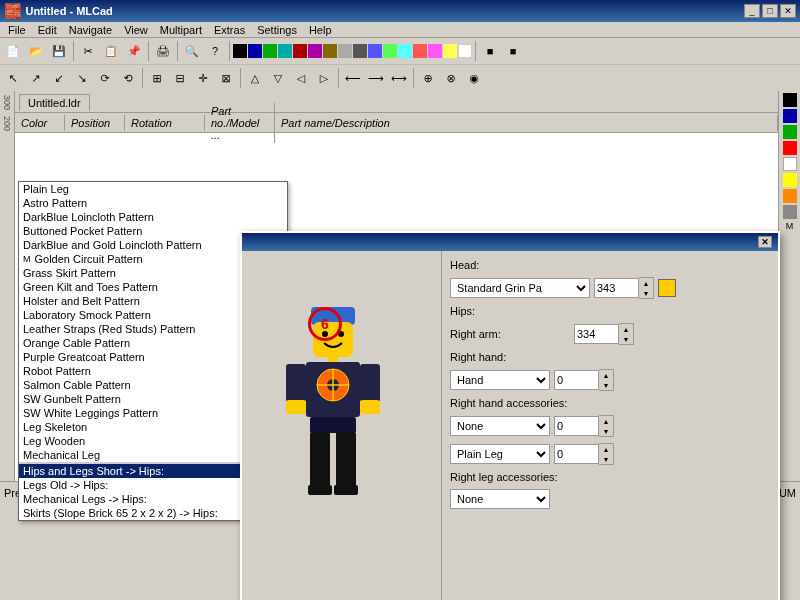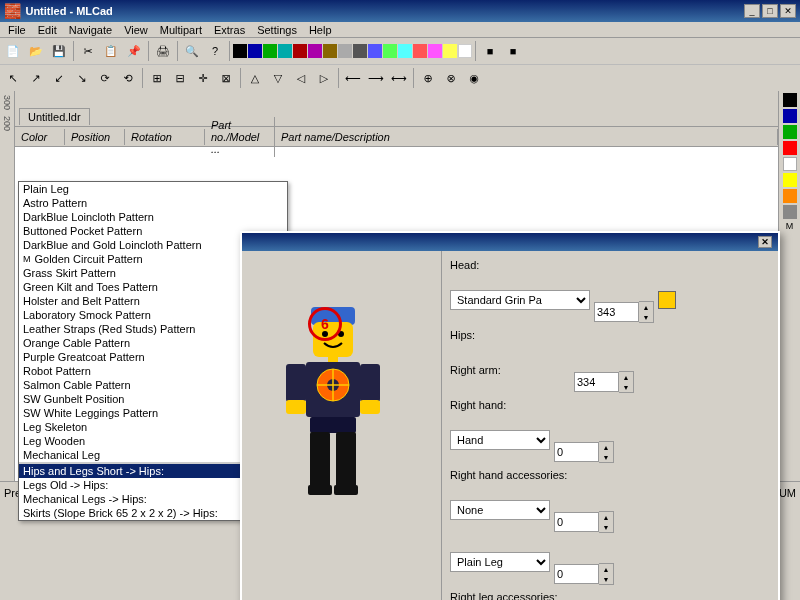--- a/index.html
+++ b/index.html
@@ -184,21 +184,20 @@
     input[type="text"], input[type="number"] {
       font-size: 11px;
       border: 1px solid #999;
       padding: 1px 2px;
       height: 20px;
       background: white;
     }
     .spin-box {
       display: flex;
       align-items: center;
-      margin-top: 24px;
     }
     .spin-input {
       width: 45px;
       height: 20px;
       font-size: 11px;
       border: 1px solid #999;
       padding: 1px 2px;
       background: white;
     }
     .spin-btns {
@@ -232,21 +231,21 @@
 
     
     .file-tab {
       background: #d4d0c8;
       border: 1px solid #999;
       border-bottom: none;
       padding: 2px 8px;
       font-size: 11px;
       display: inline-block;
       cursor: pointer;
-      margin-top: 16px;
+      margin-top: 2px;
     }
 
     .toolbar-area {
       background: #d4d0c8;
     }
   </style>
 </head>
 <body>
 
 <div class="title-bar">
@@ -385,21 +384,21 @@
     <div class="dd-item"><span style="font-size:9px;">M</span> Golden Circuit Pattern</div>
     <div class="dd-item">Grass Skirt Pattern</div>
     <div class="dd-item">Green Kilt and Toes Pattern</div>
     <div class="dd-item">Holster and Belt Pattern</div>
     <div class="dd-item">Laboratory Smock Pattern</div>
     <div class="dd-item">Leather Straps (Red Studs) Pattern</div>
     <div class="dd-item">Orange Cable Pattern</div>
     <div class="dd-item">Purple Greatcoat Pattern</div>
     <div class="dd-item">Robot Pattern</div>
     <div class="dd-item">Salmon Cable Pattern</div>
-    <div class="dd-item">SW Gunbelt Position</div>
+    <div class="dd-item">SW Gunbelt Pattern</div>
     <div class="dd-item">SW White Leggings Pattern</div>
     <div class="dd-item">Leg Skeleton</div>
     <div class="dd-item">Leg Wooden</div>
     <div class="dd-item">Mechanical Leg</div>
     <div style="height:2px; background:#ccc;"></div>
     <div class="dd-item selected" style="background:#0a246a;color:white;">Hips and Legs Short -&gt; Hips:</div>
     <div class="dd-item">Legs Old -&gt; Hips:</div>
     <div class="dd-item">Mechanical Legs -&gt; Hips:</div>
     <div class="dd-item">Skirts (Slope Brick 65 2 x 2 x 2) -&gt; Hips:</div>
   </div>

